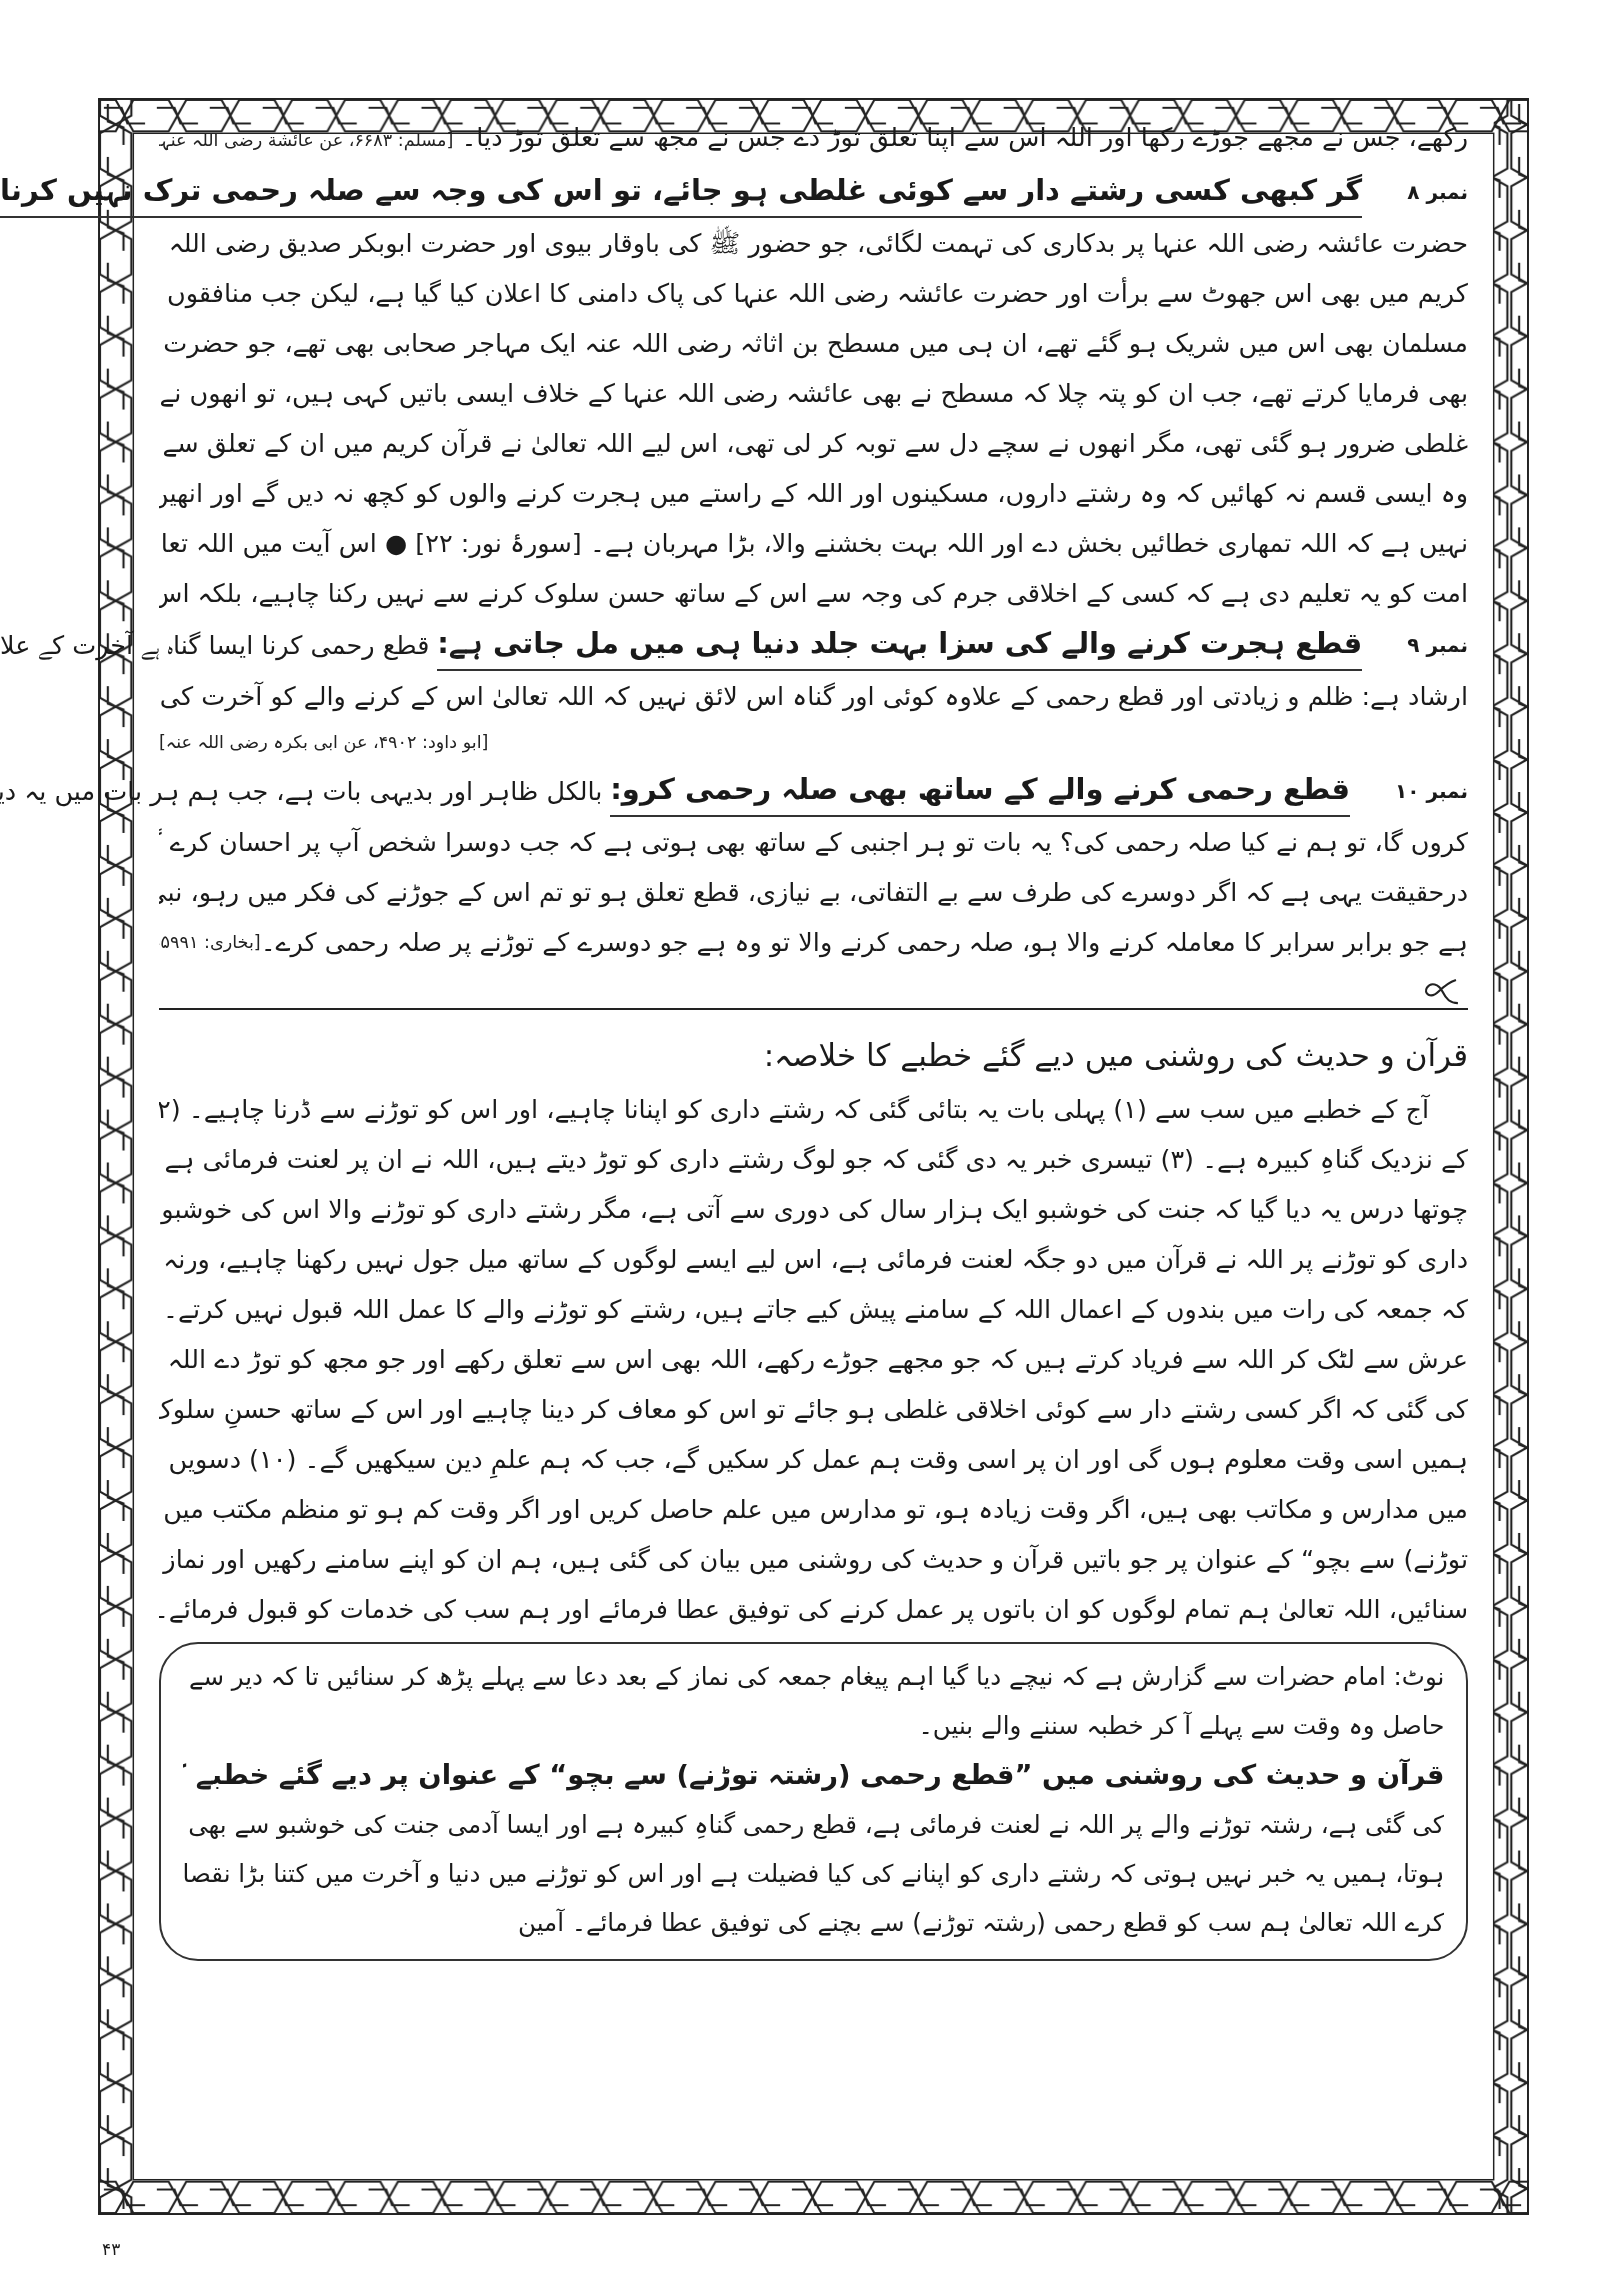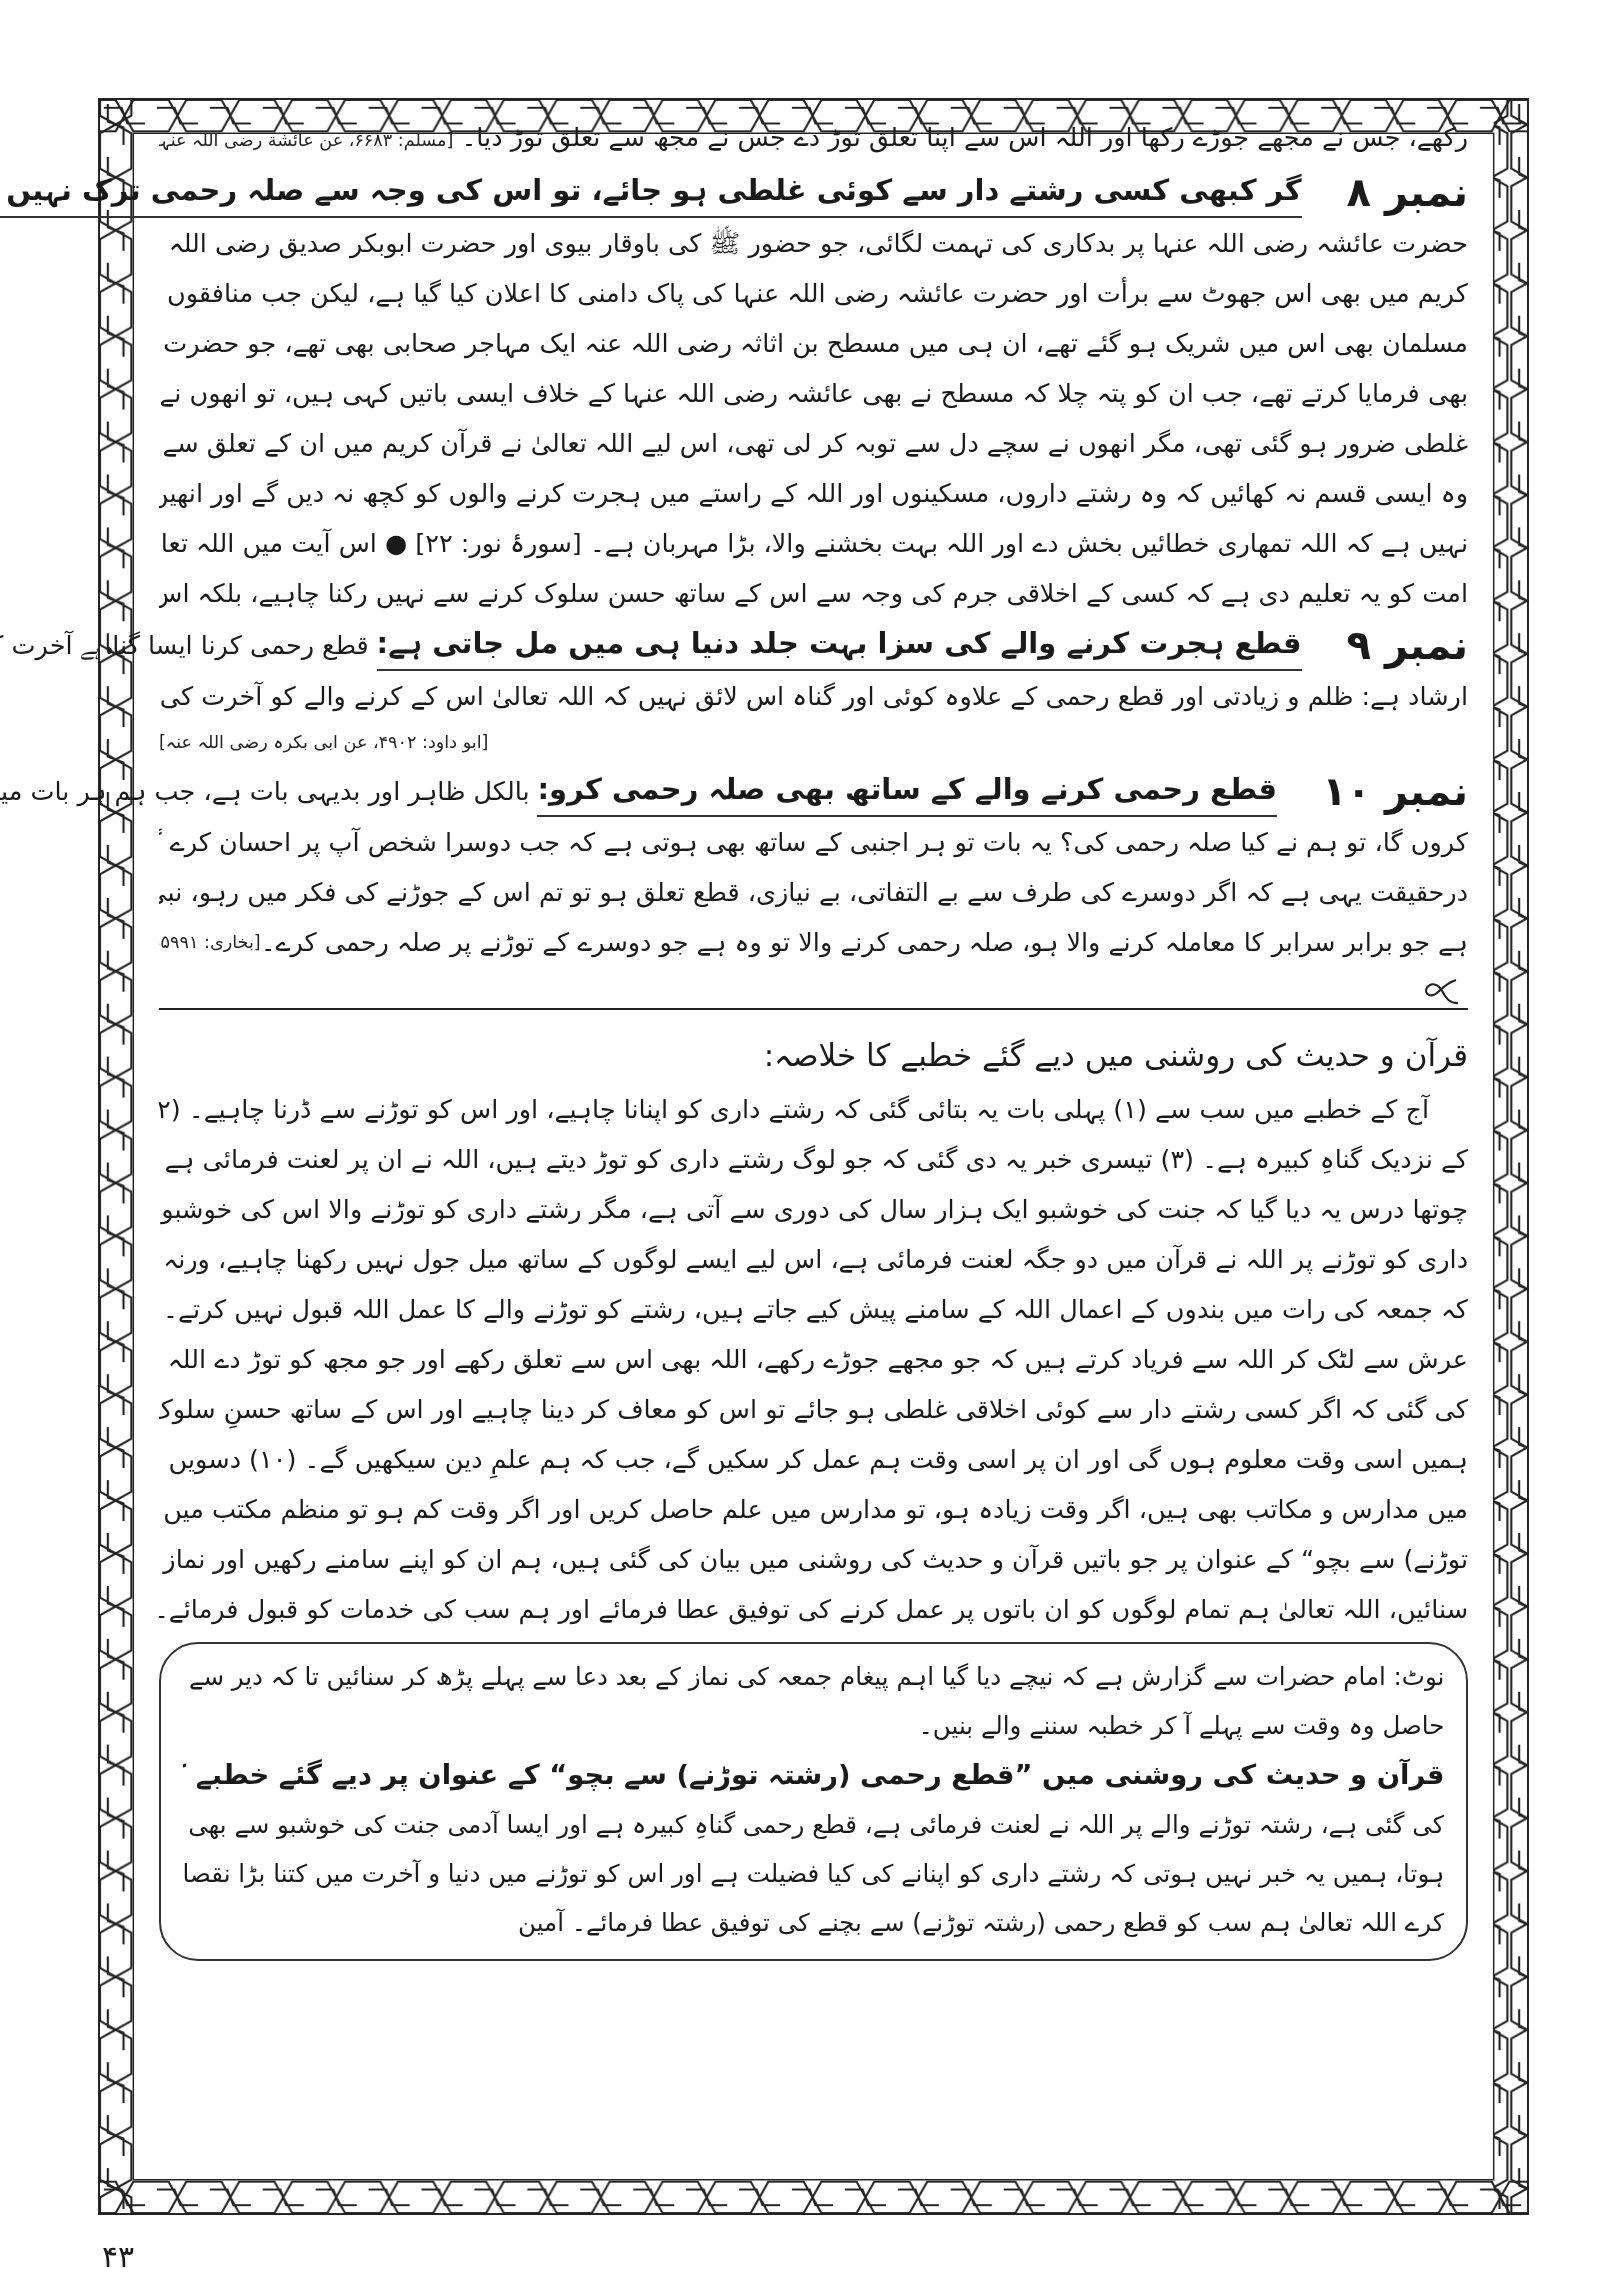--- a/index.html
+++ b/index.html
@@ -4,36 +4,36 @@
 <style>
   html, body { margin:0; padding:0; background:#ffffff; }
   body { width:1622px; height:2294px; position:relative; overflow:hidden;
          font-family:"DejaVu Sans", sans-serif; color:#1a1a1a; }
   .frame { position:absolute; left:98px; top:98px; width:1431px; height:2117px; }
   .border-svg { position:absolute; left:0; top:0; }
   .content { position:absolute; left:61px; top:13.7px; width:1309px; direction:rtl; text-align:justify; }
   .line { font-size:25.5px; line-height:50px; white-space:nowrap; overflow:hidden; text-align:justify; text-align-last:justify; }
   .line.last { text-align-last:right; }
   .heading-row { display:flex; align-items:flex-end; font-size:30px; line-height:51px; white-space:nowrap; }
-  .num { font-weight:bold; font-size:40px; padding-left:13.7px; }
+  .num { font-weight:bold; font-size:20px; padding-left:13.7px; }
   .bar { display:inline-block; width:2px; height:29px; background:#333; margin:0 9.8px 9.8px 21.6px; }
   .htext { font-weight:bold; font-size:29px; }
   .hrest { font-size:25.5px; margin-right:7.8px; }
   .underline { border-bottom:2px solid #333; }
   .cite { font-size:17.6px; color:#222; }
   .cite-line { font-size:17.6px; line-height:43px; text-align:left; direction:rtl; }
   .divider { position:relative; height:43px; margin:7.8px 0 9.8px 0; }
   .divider .rule { position:absolute; left:0; right:0; bottom:7.8px; border-bottom:2.9px solid #222; }
   .divider .flourish { position:absolute; right:7.8px; bottom:3.9px; font-size:31px; }
   .summary-title { font-size:31px; font-weight:normal; line-height:57px; margin-top:5.9px; }
   .indent { padding-right:39px; }
   .notebox { border:2px solid #333; border-radius:39px; padding:7.8px 21.6px 11.8px 21.6px; margin-top:7.8px; }
   .notebox .line { font-size:24.5px; line-height:49px; }
   .note-head { font-weight:bold; font-size:27.4px; }
-  .page-num { position:absolute; left:102px; top:2239px; font-size:30px; direction:rtl;font-family:Liberation Serif, serif; }
+  .page-num { position:absolute; left:102px; top:2239px; font-size:17px; direction:rtl;font-family:Liberation Serif, serif; }
 </style>
 </head>
 <body>
 
 <div class="frame">
   <svg class="border-svg" width="1431" height="2117" viewBox="0 0 1460 2160">
     <defs>
       <pattern id="hpat" x="0" y="0" width="54" height="36" patternUnits="userSpaceOnUse">
         <path d="M0 2 L18 2 L27 18 L18 34 L0 34 M54 2 L36 2 L27 18 L36 34 L54 34 M6 10 L24 10 L30 26 L48 26" fill="none" stroke="#222" stroke-width="2.2"></path>
       </pattern>

